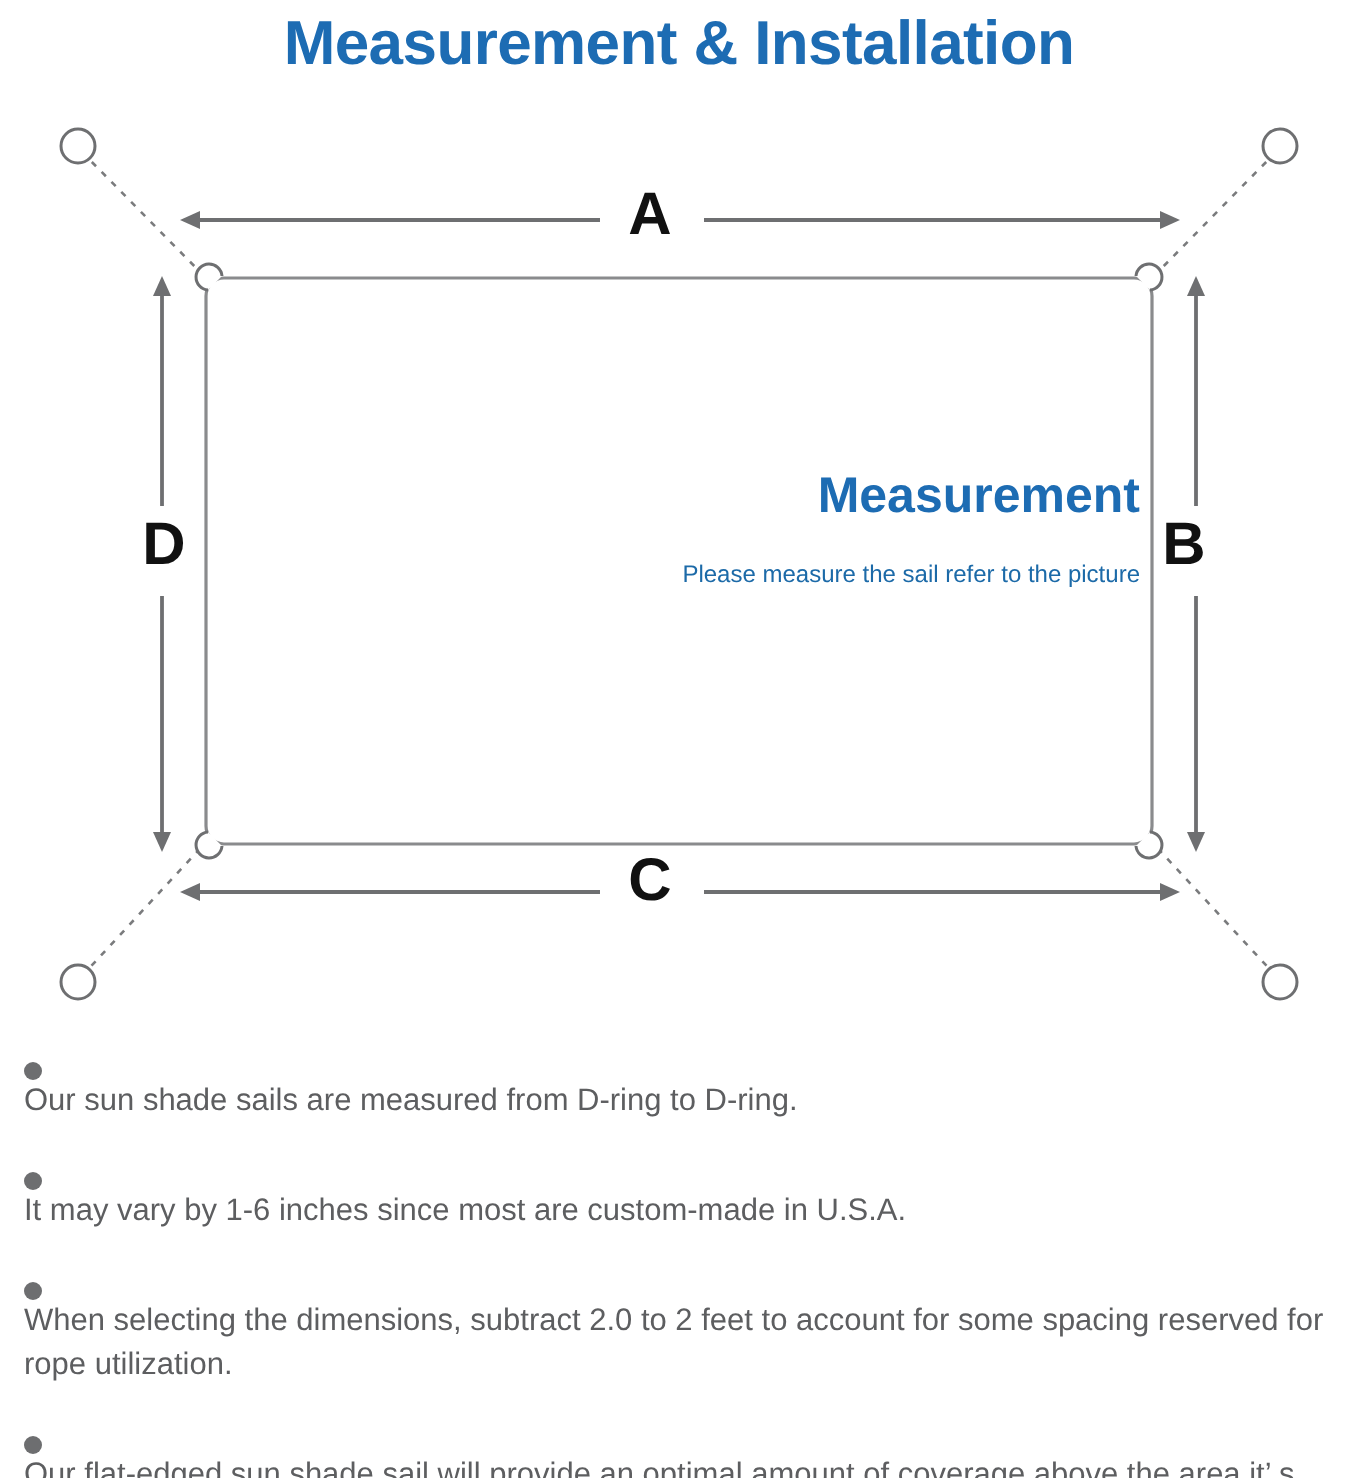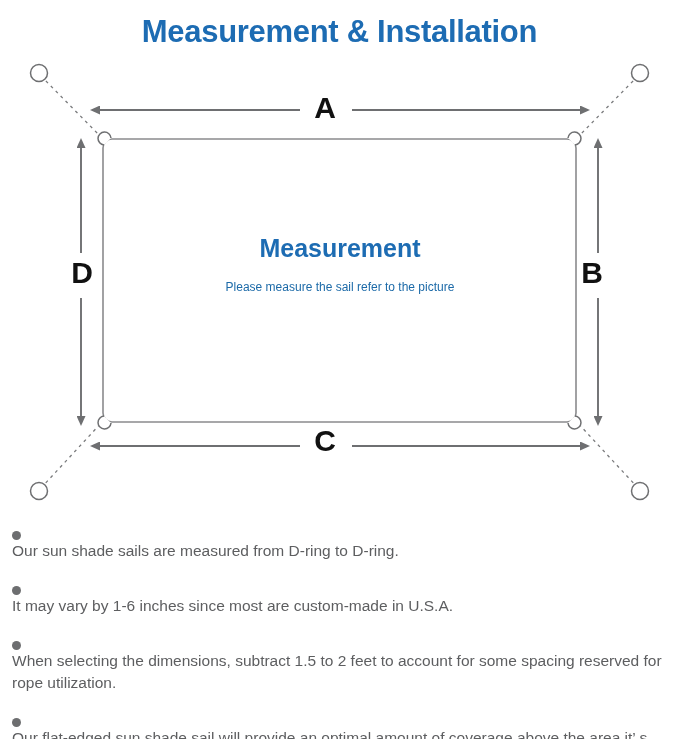--- a/index.html
+++ b/index.html
@@ -21,42 +21,42 @@
     position: absolute;
     left: 0;
     top: 0;
     width: 679px;
     text-align: center;
     font-size: 31px;
     font-weight: bold;
     color: #1d6cb3;
     letter-spacing: -0.3px;
     line-height: 40px;
-    padding-top: 12px;
+    padding-top: 2px;
   }
 
   
   #diagram {
     position: absolute;
     left: 0;
     top: 48px;
     width: 679px;
     height: 470px;
   }
   #diagram svg {
     display: block;
   }
 
   
   #sail-text {
     position: absolute;
     left: 110px;
     top: 185px;
     width: 460px;
-    text-align: center;
+    text-align: right;
     pointer-events: none;
   }
   #sail-title {
     font-size: 25px;
     font-weight: bold;
     color: #1d6cb3;
     line-height: 30px;
     white-space: nowrap;
   }
   #sail-sub {
@@ -186,21 +186,21 @@
     <span class="note-text">Our sun shade sails are measured from D-ring to D-ring.</span>
   </div>
 
   <div class="note">
     <span class="note-bullet"></span>
     <span class="note-text">It may vary by 1-6 inches since most are custom-made in U.S.A.</span>
   </div>
 
   <div class="note">
     <span class="note-bullet"></span>
-    <span class="note-text">When selecting the dimensions, subtract 1.5 to 2 feet to account for some spacing reserved for rope utilization.</span>
+    <span class="note-text">When selecting the dimensions, subtract 2.0 to 2 feet to account for some spacing reserved for rope utilization.</span>
   </div>
 
 
   <div class="note">
     <span class="note-bullet"></span>
     <span class="note-text">Our flat-edged sun shade sail will provide an optimal amount of coverage above the area it’ s placed.</span>
   </div>
 
 </div>
 

